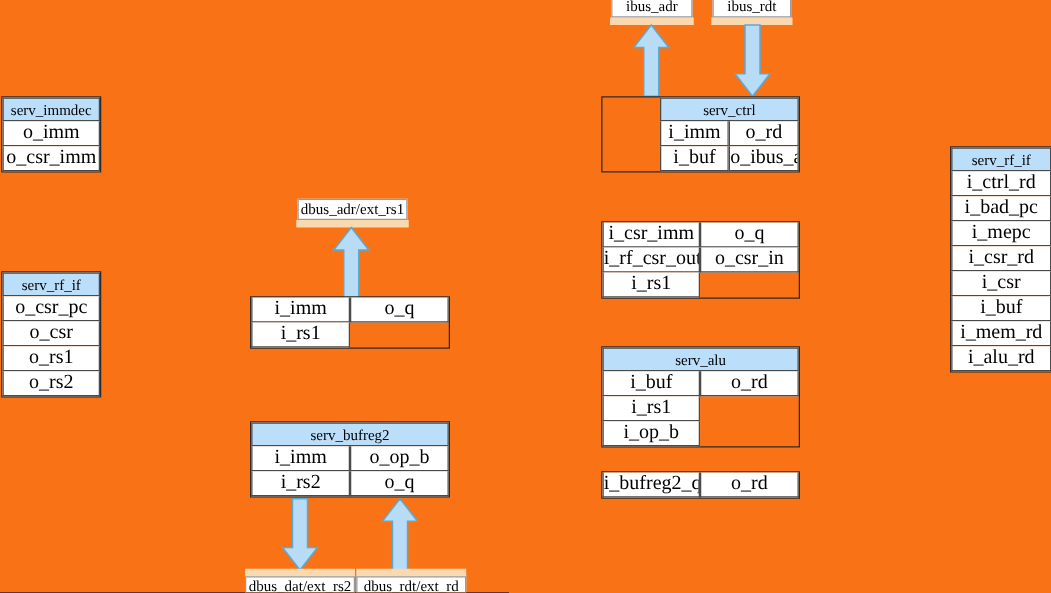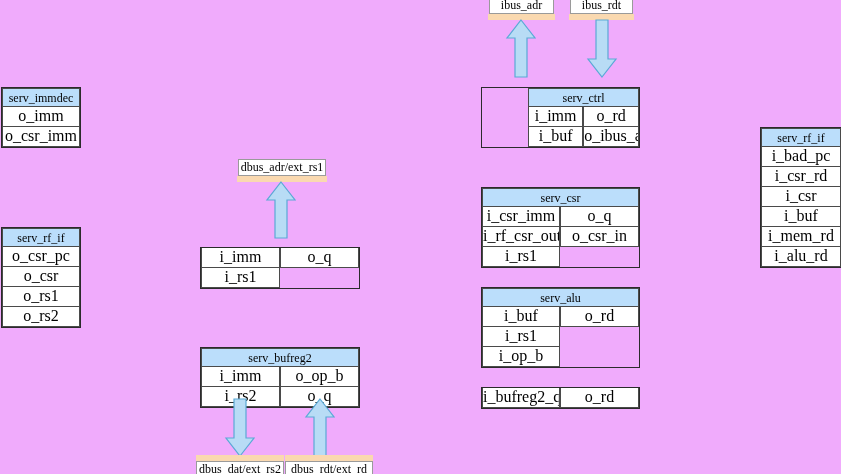--- a/index.html
+++ b/index.html
@@ -5,32 +5,31 @@
 <style>
   html, body {
     margin: 0;
     padding: 0;
     background: #000000;
   }
   #canvas {
     position: relative;
     width: 841px;
     height: 474px;
-    background: #f0abfc;
+    background: #f97316;
     overflow: hidden;
     font-family: "Liberation Serif", "DejaVu Serif", serif;
   }
 
   
   .module {
     position: absolute;
     box-sizing: border-box;
     border: 1px solid #2b2b2b;
     background: transparent;
-    margin-top: 10px;
   }
   .mod-title {
     box-sizing: border-box;
     height: 19px;
     line-height: 18px;
     text-align: center;
     font-size: 12px;
     color: #000000;
     background: #bbdefb;
     border: 1px solid #4a4a4a;
@@ -194,21 +193,20 @@
       <div class="cell half-l" style="width:79px;">i_imm</div>
       <div class="cell" style="width:80px;">o_rd</div>
     </div>
     <div class="mod-row">
       <div class="cell half-l" style="width:79px;">i_buf</div>
       <div class="cell" style="width:80px;">o_ibus_adr[0]</div>
     </div>
   </div>
 
   <div class="module" style="left:481px; top:177px; width:159px;">
-    <div class="mod-title">serv_csr</div>
     <div class="mod-row">
       <div class="cell half-l" style="width:79px;">i_csr_imm</div>
       <div class="cell" style="width:80px;">o_q</div>
     </div>
     <div class="mod-row">
       <div class="cell half-l" style="width:79px;">i_rf_csr_out</div>
       <div class="cell" style="width:80px;">o_csr_in</div>
     </div>
     <div class="mod-row">
       <div class="cell half-l" style="width:79px;">i_rs1</div>
@@ -235,23 +233,29 @@
   <div class="module" style="left:481px; top:377px; width:159px;">
     <div class="mod-row">
       <div class="cell half-l" style="width:79px;text-align:center;">i_bufreg2_q</div>
       <div class="cell" style="width:80px;">o_rd</div>
     </div>
   </div>
 
   <div class="module" style="left:760px; top:117px; width:82px;">
     <div class="mod-title">serv_rf_if</div>
     <div class="mod-row">
+      <div class="cell full">i_ctrl_rd</div>
+    </div>
+    <div class="mod-row">
       <div class="cell full">i_bad_pc</div>
     </div>
     <div class="mod-row">
+      <div class="cell full">i_mepc</div>
+    </div>
+    <div class="mod-row">
       <div class="cell full">i_csr_rd</div>
     </div>
     <div class="mod-row">
       <div class="cell full">i_csr</div>
     </div>
     <div class="mod-row">
       <div class="cell full">i_buf</div>
     </div>
     <div class="mod-row">
       <div class="cell full">i_mem_rd</div>

